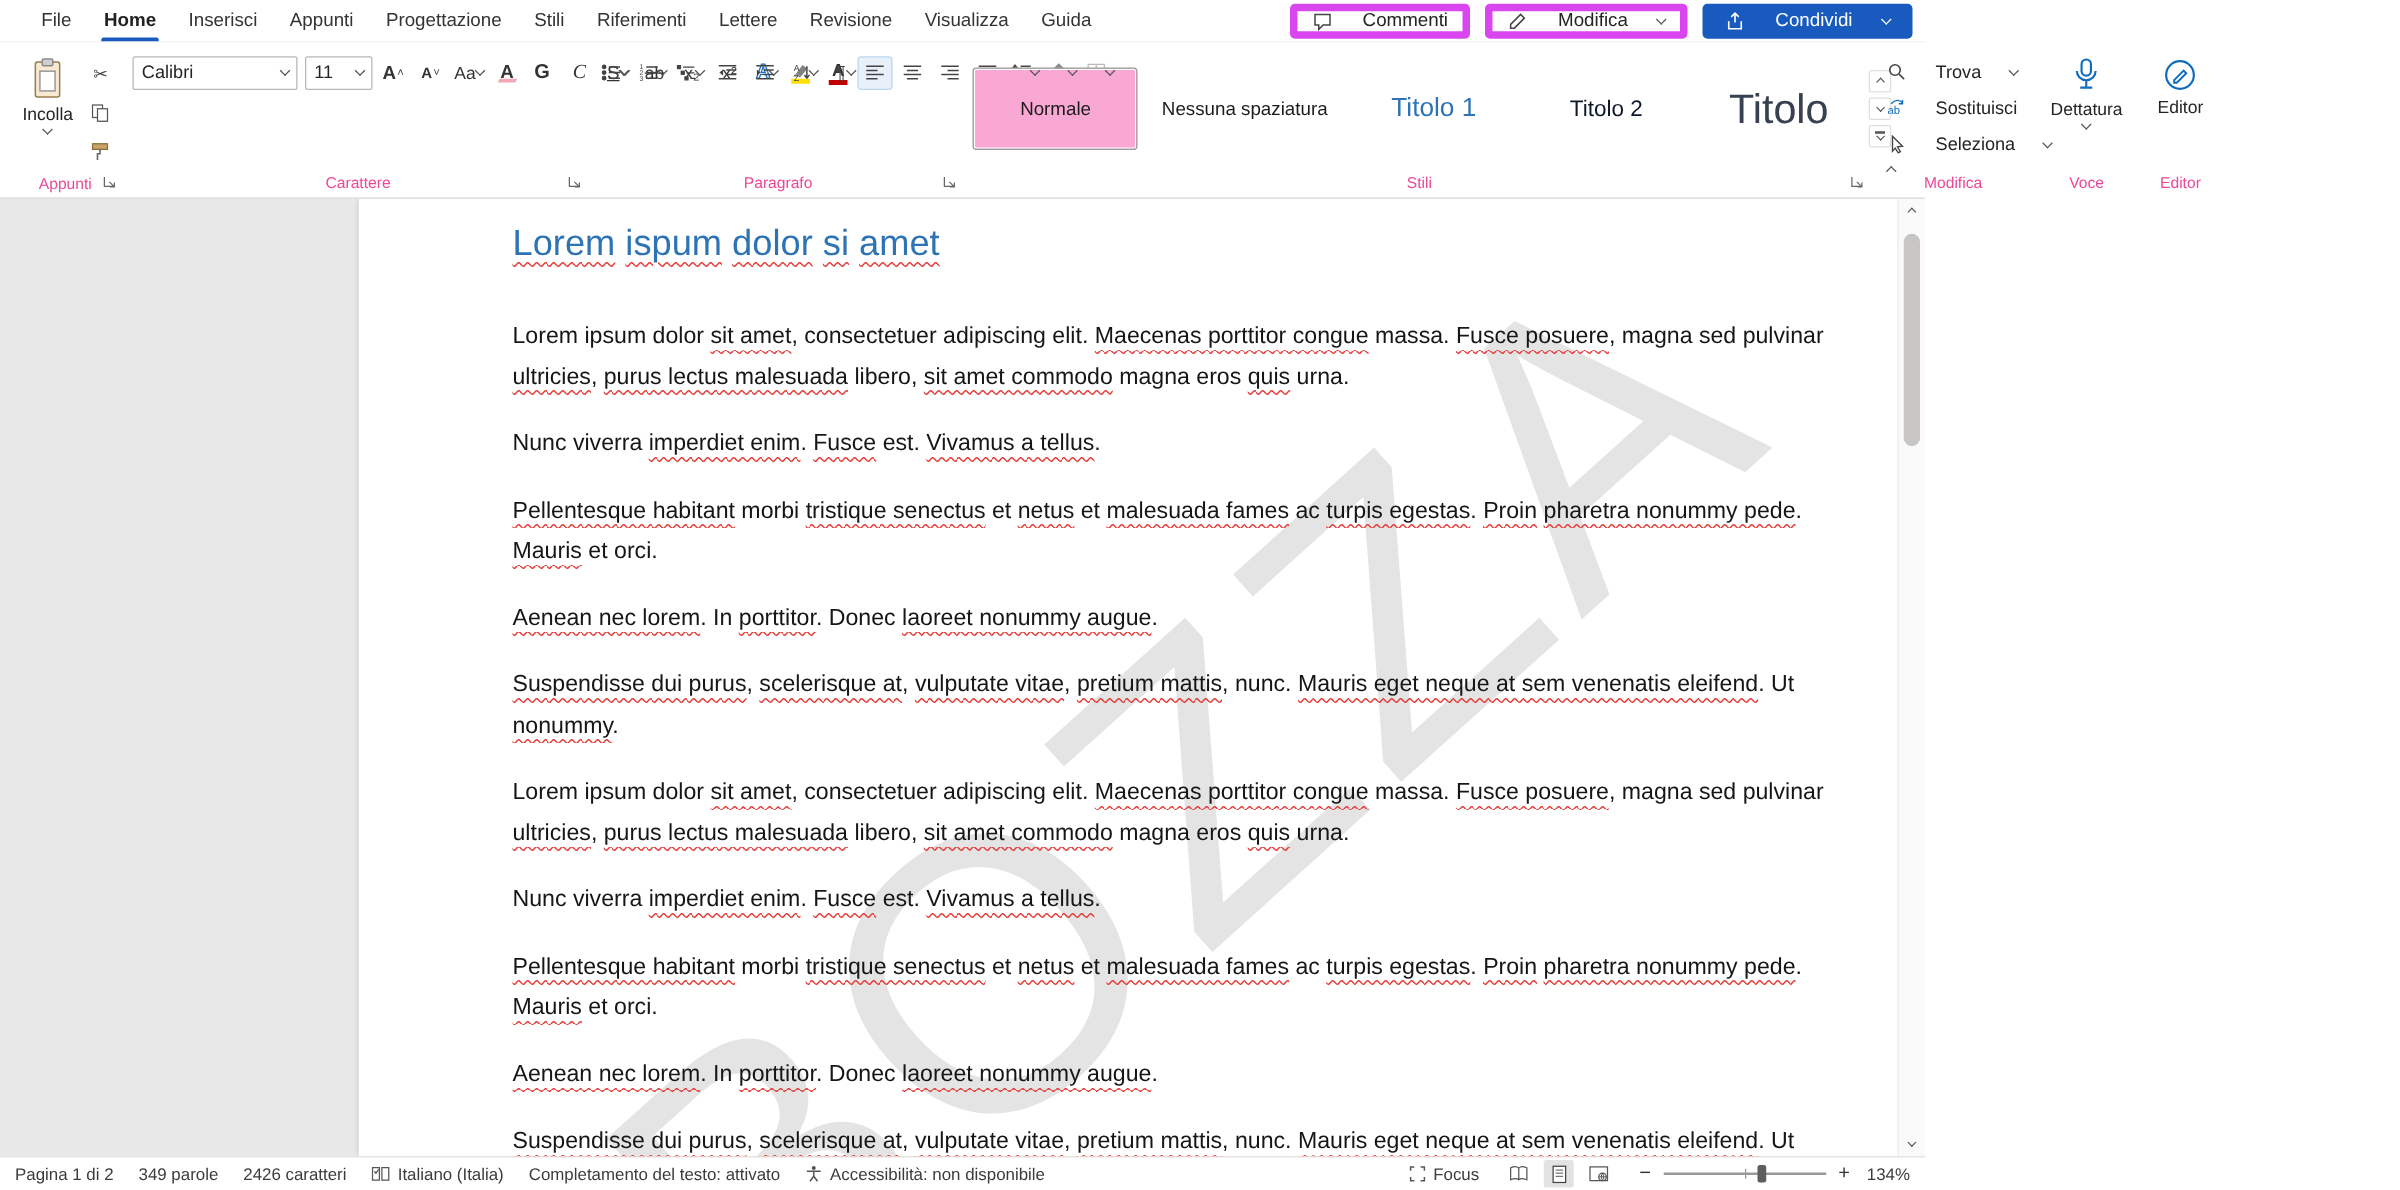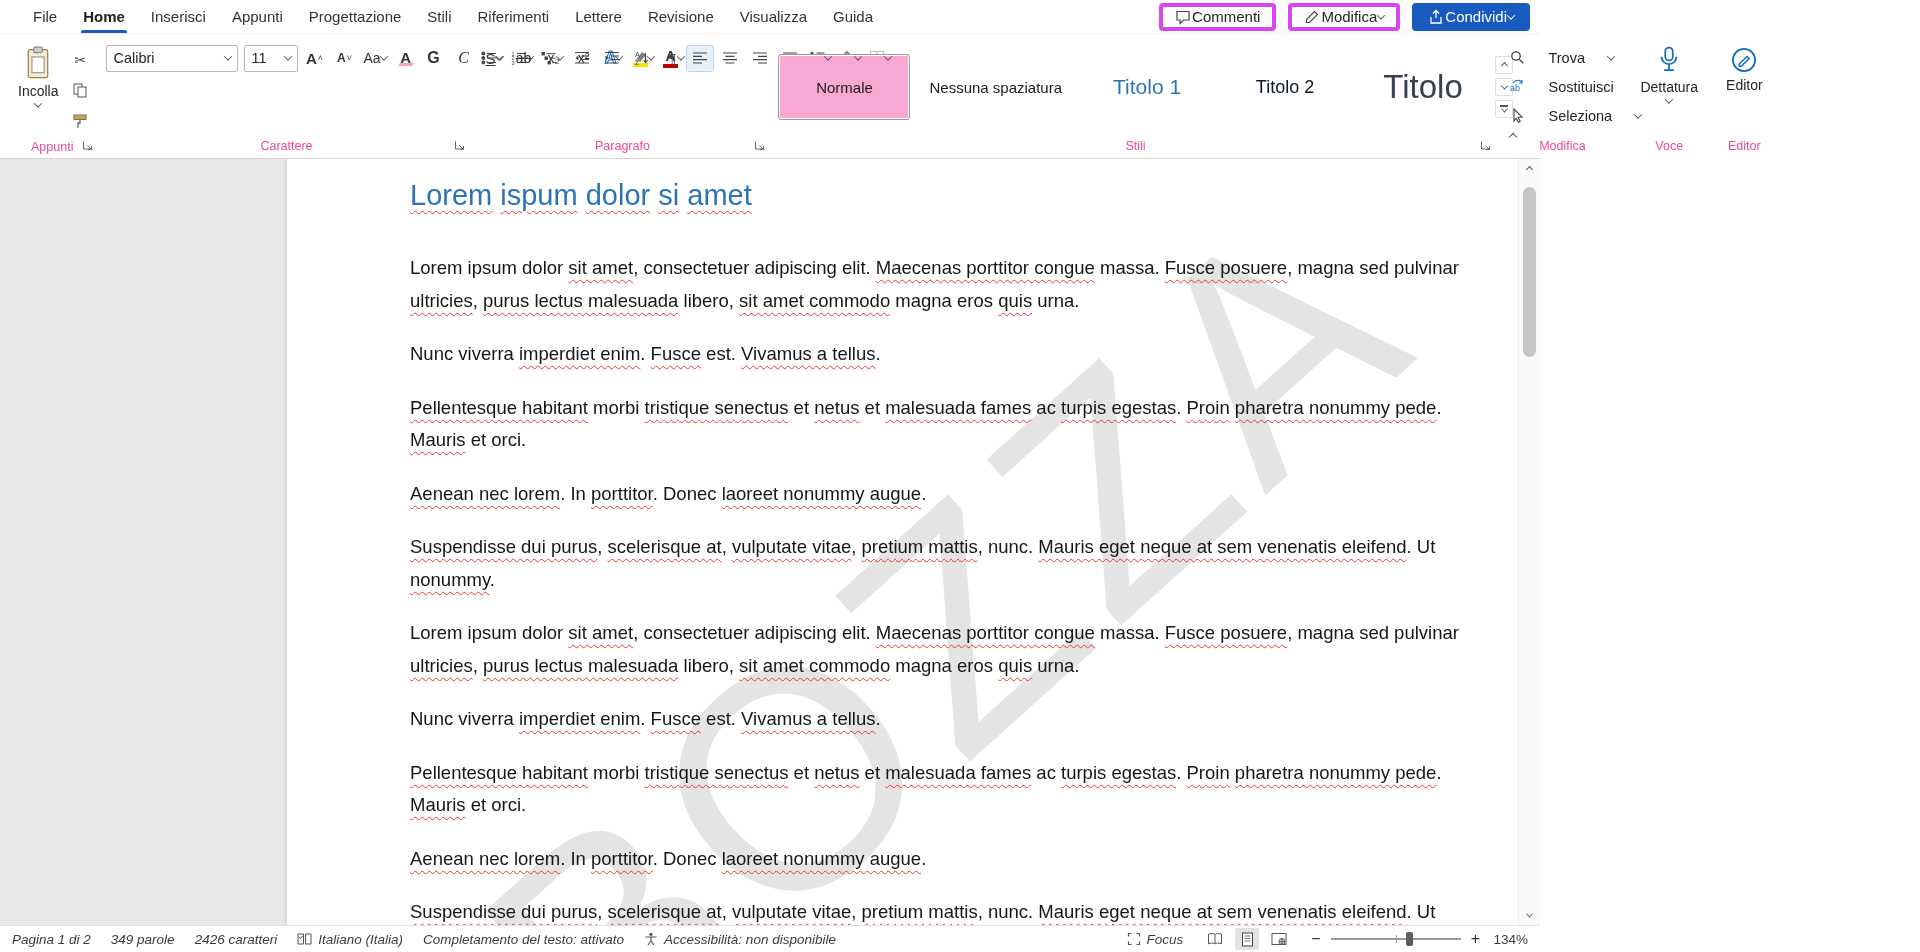--- a/index.html
+++ b/index.html
@@ -7,21 +7,21 @@
   body { font-family:"Liberation Sans","DejaVu Sans",sans-serif; background:#fff; color:#252423; }
   .app { width:1540px; height:952px; display:flex; flex-direction:column; }
 
   
   .menubar { height:34px; background:#fff; display:flex; align-items:stretch; justify-content:space-between; padding:0 10px 0 8px; border-bottom:1px solid #f1f0ef; }
   .tabs { display:flex; align-items:stretch; padding-left:12px; }
   .tab { padding:0 13px; font-size:15px; color:#333; display:flex; align-items:center; position:relative; cursor:pointer; }
   .tab.active { font-weight:700; color:#222; }
   .tab.active::after { content:''; position:absolute; left:11px; right:11px; bottom:0; height:3px; background:#185abd; border-radius:2px 2px 0 0; }
   .menubar-right { display:flex; align-items:center; gap:12px; }
-  .btn-top { display:flex; align-items:center; gap:1px; height:28px; padding:0 12px; border:4px solid #d946ef; border-radius:4px; font-size:15px; background:#fff; cursor:pointer; }
+  .btn-top { display:flex; align-items:center; gap:24px; height:28px; padding:0 12px; border:6px solid #d946ef; border-radius:4px; font-size:15px; background:#fff; cursor:pointer; }
   .btn-share { background:#185abd; border-color:#185abd; color:#fff; }
   .chv { display:inline-block; width:6px; height:6px; border-right:1.4px solid #555; border-bottom:1.4px solid #555; transform:rotate(45deg) translate(-1px,-1px); }
   .chv.white { border-color:#fff; }
   .chv.up { transform:rotate(-135deg); }
 
   
   .ribbon { height:125px; background:#fff; border-bottom:1px solid #d6d4d2; display:flex; align-items:stretch; position:relative; padding-left:4px; }
   .rgroup { display:flex; flex-direction:column; padding:6px 6px 0; }
   .rgroup .gbody { flex:1; display:flex; }
   .rlabel { height:24px; font-size:12.5px; color:#ec4899; display:flex; align-items:center; justify-content:center; position:relative; }
@@ -84,21 +84,21 @@
 
   
   .vscroll { position:absolute; right:0; top:0; width:22px; height:100%; background:#fafafa; border-left:1px solid #ededed; }
   .sarrow { height:20px; display:flex; align-items:center; justify-content:center; cursor:pointer; }
   .sarrow.down { position:absolute; bottom:0; left:0; right:0; }
   .sthumb { position:absolute; left:4px; right:4px; top:28px; height:170px; background:#c8c6c4; border-radius:7px; cursor:pointer; }
 
   
   .statusbar { height:27px; background:#fff; border-top:1px solid #e4e2e0; display:flex; align-items:center; justify-content:space-between; padding:0 12px; font-size:13.5px; color:#3b3b3b; }
   .sb-left, .sb-right { display:flex; align-items:center; gap:20px; }
-  .sb-item { display:flex; align-items:center; gap:6px; cursor:pointer; white-space:nowrap;font-style:italic; }
+  .sb-item { display:flex; align-items:center; gap:6px; cursor:pointer; white-space:nowrap; }
   .sb-icons { display:flex; align-items:center; gap:8px; }
   .viewbtn { width:24px; height:22px; display:flex; align-items:center; justify-content:center; border-radius:2px; cursor:pointer; }
   .viewbtn.active { background:#e3e3e3; }
   .zoom { display:flex; align-items:center; gap:10px; }
   .zsign { font-size:16px; color:#333; cursor:pointer; line-height:1; }
   .ztrack { width:130px; height:2px; background:#999; position:relative; cursor:pointer; }
   .ztick { position:absolute; left:50%; top:-3px; width:1px; height:8px; background:#999; }
   .zthumb { position:absolute; left:58%; top:-6px; width:7px; height:14px; background:#605e5c; border-radius:2px; cursor:pointer; }
   svg { display:block; }
 </style>

